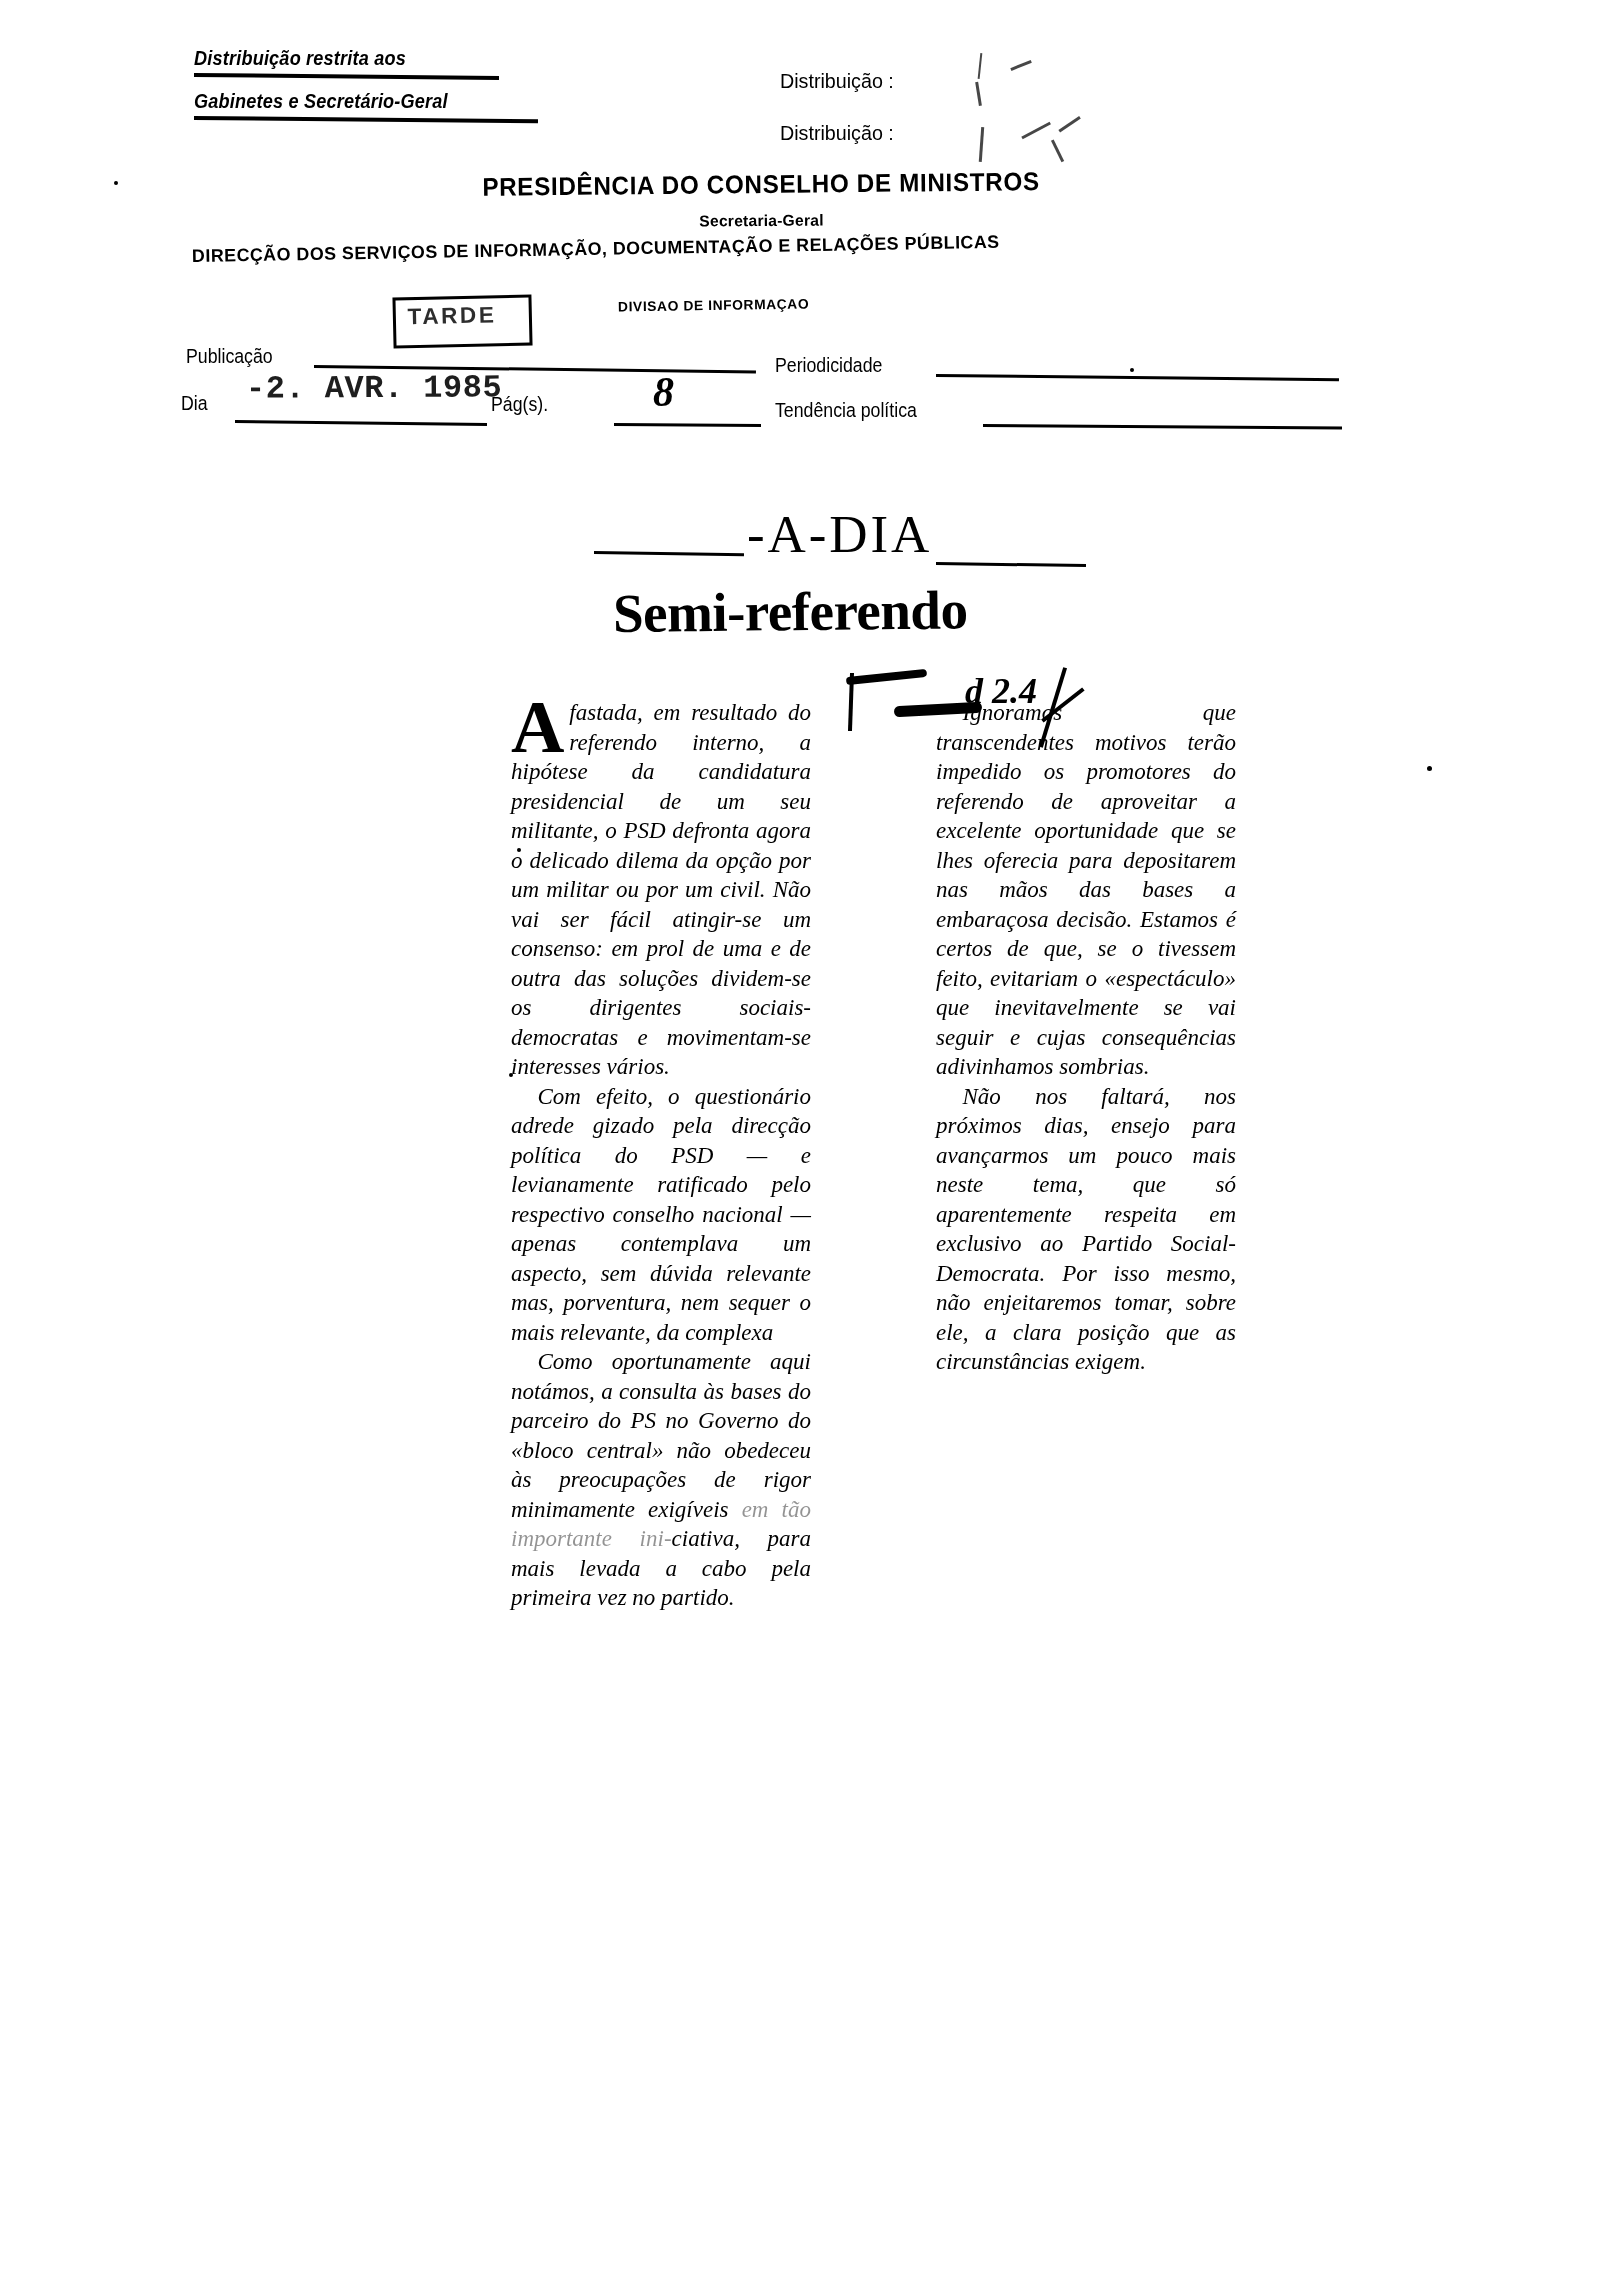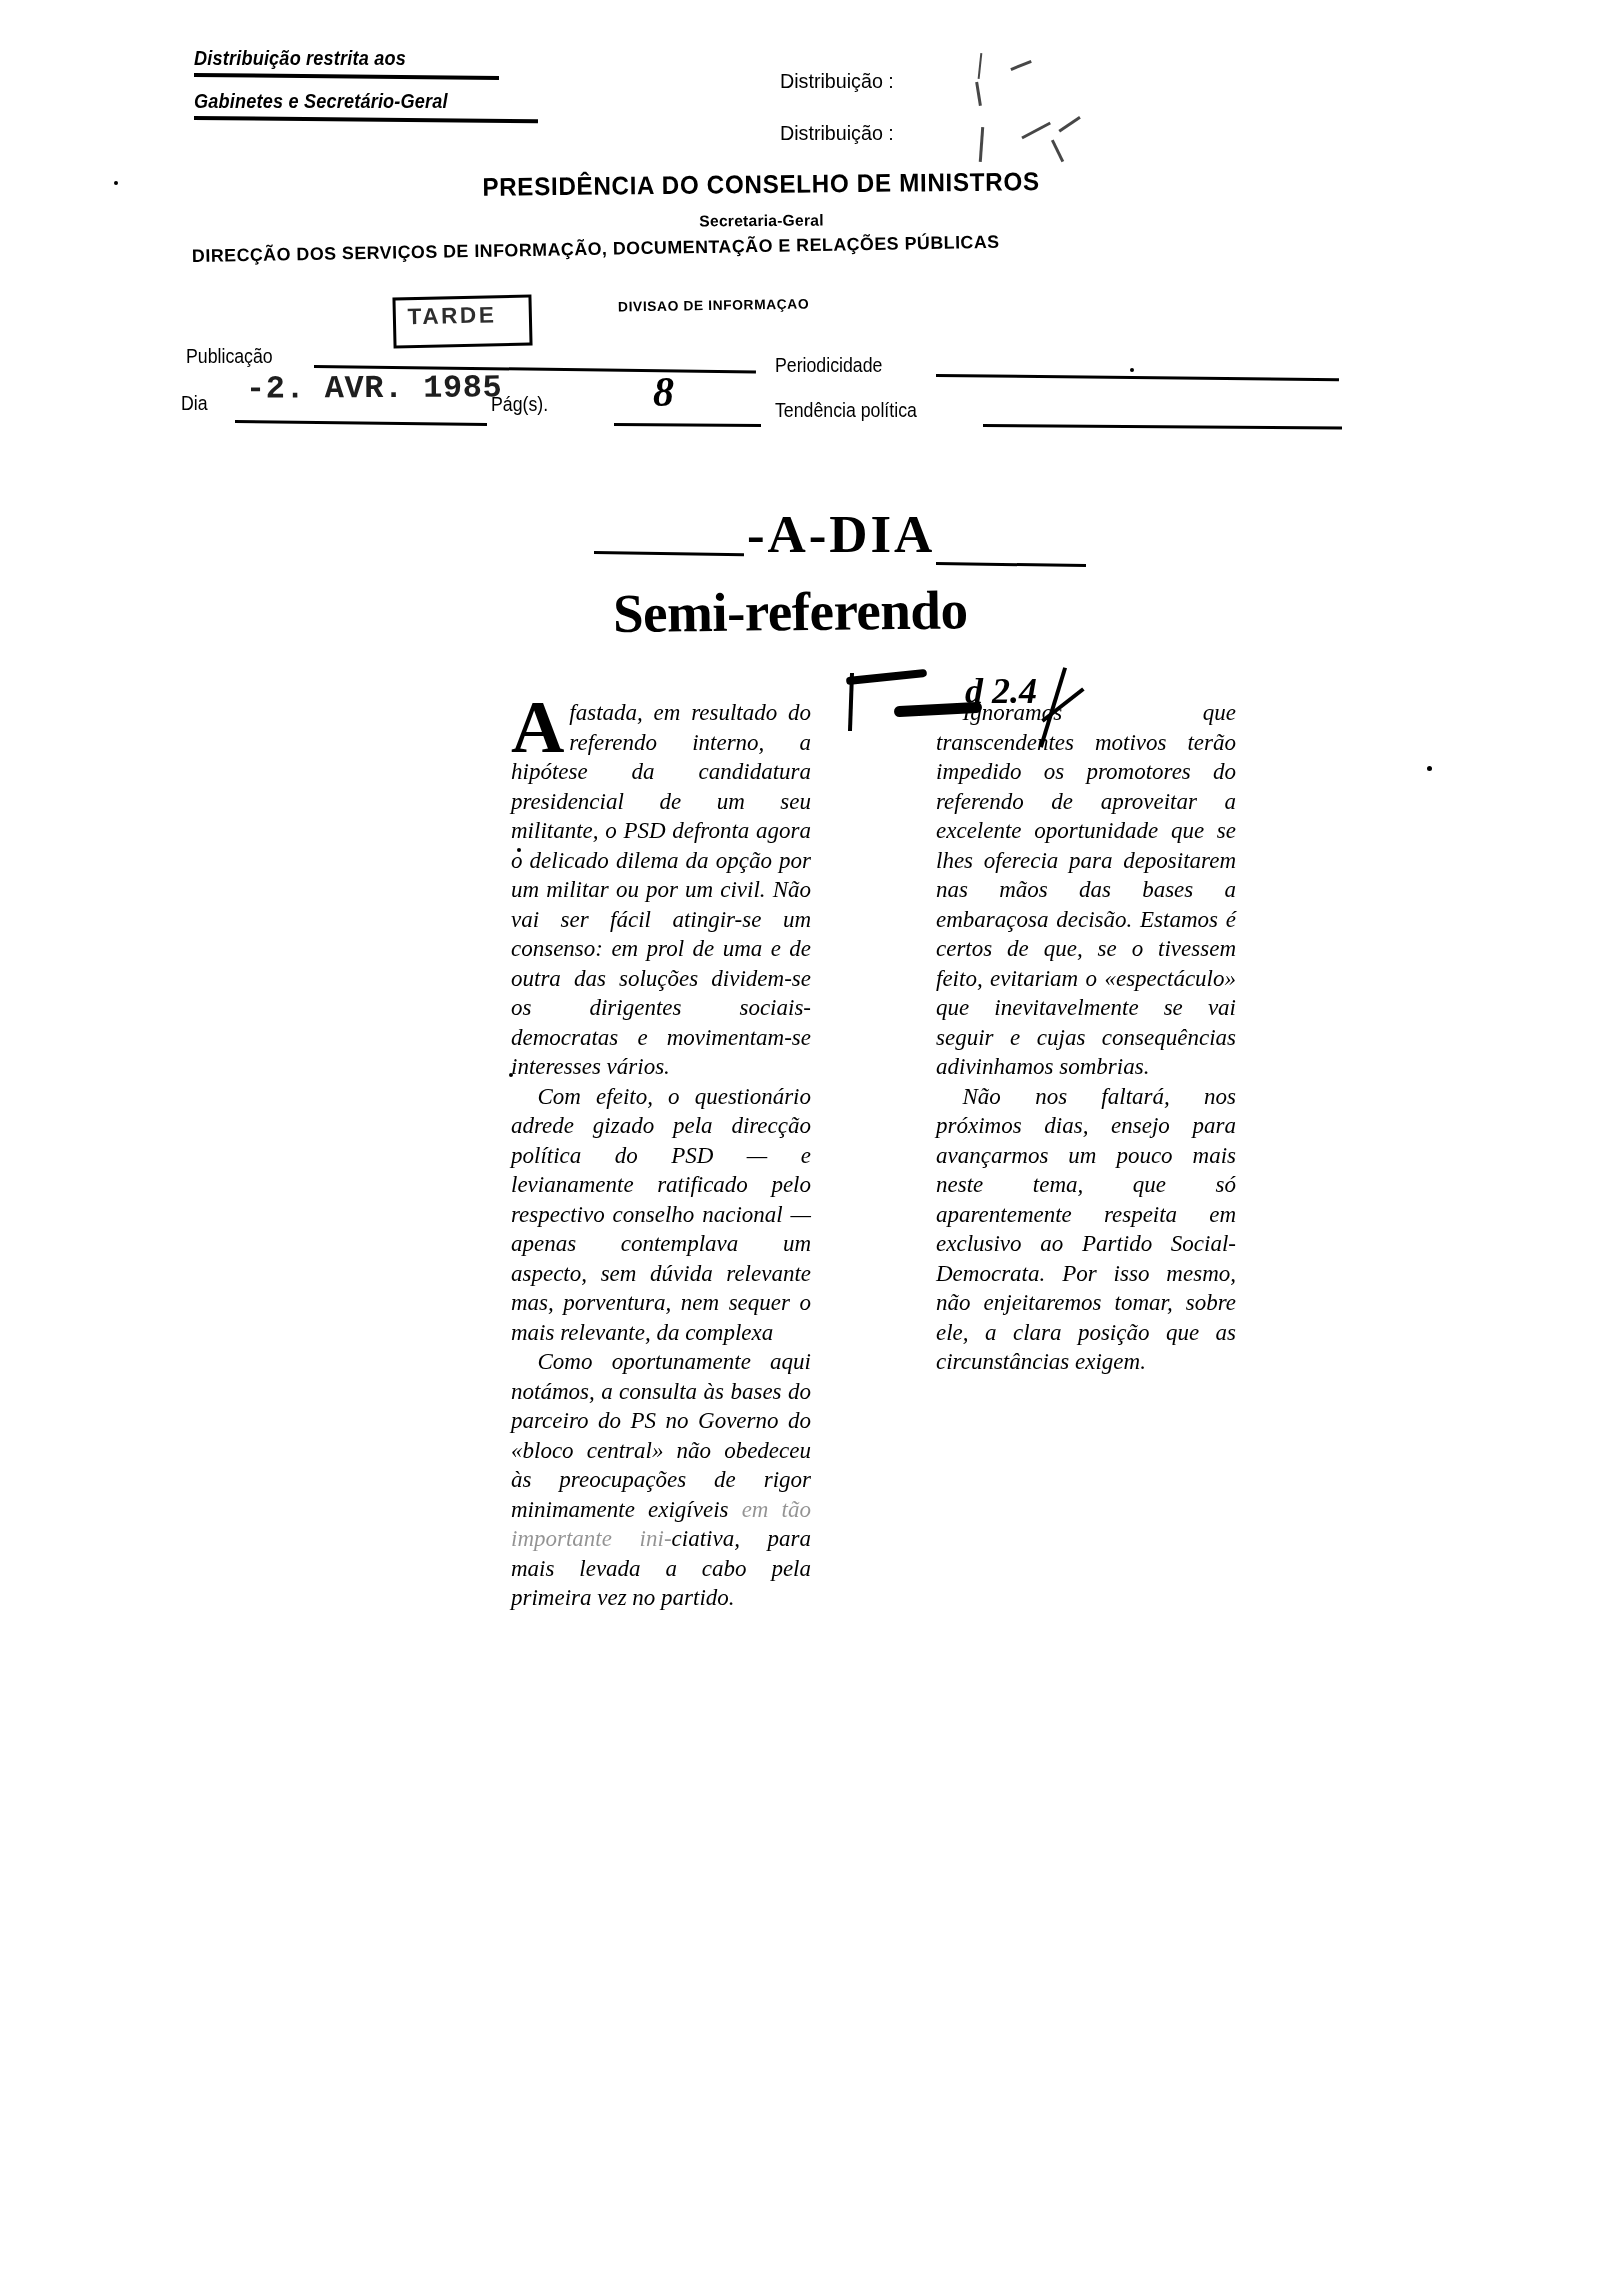--- a/index.html
+++ b/index.html
@@ -148,21 +148,21 @@
     font-size: 42px;
     font-weight: bold;
     font-style: italic;
     white-space: nowrap;
   }
 
   
   .masthead {
     font-family: "Liberation Serif", serif;
     font-size: 53px;
-    font-weight: bold;
+    font-weight: normal;
     letter-spacing: 2.9px;
     white-space: nowrap;
     text-align: center;
   }
   .headline {
     font-family: "Liberation Serif", serif;
     font-size: 55px;
     font-weight: bold;
     white-space: nowrap;
     letter-spacing: -0.5px;

